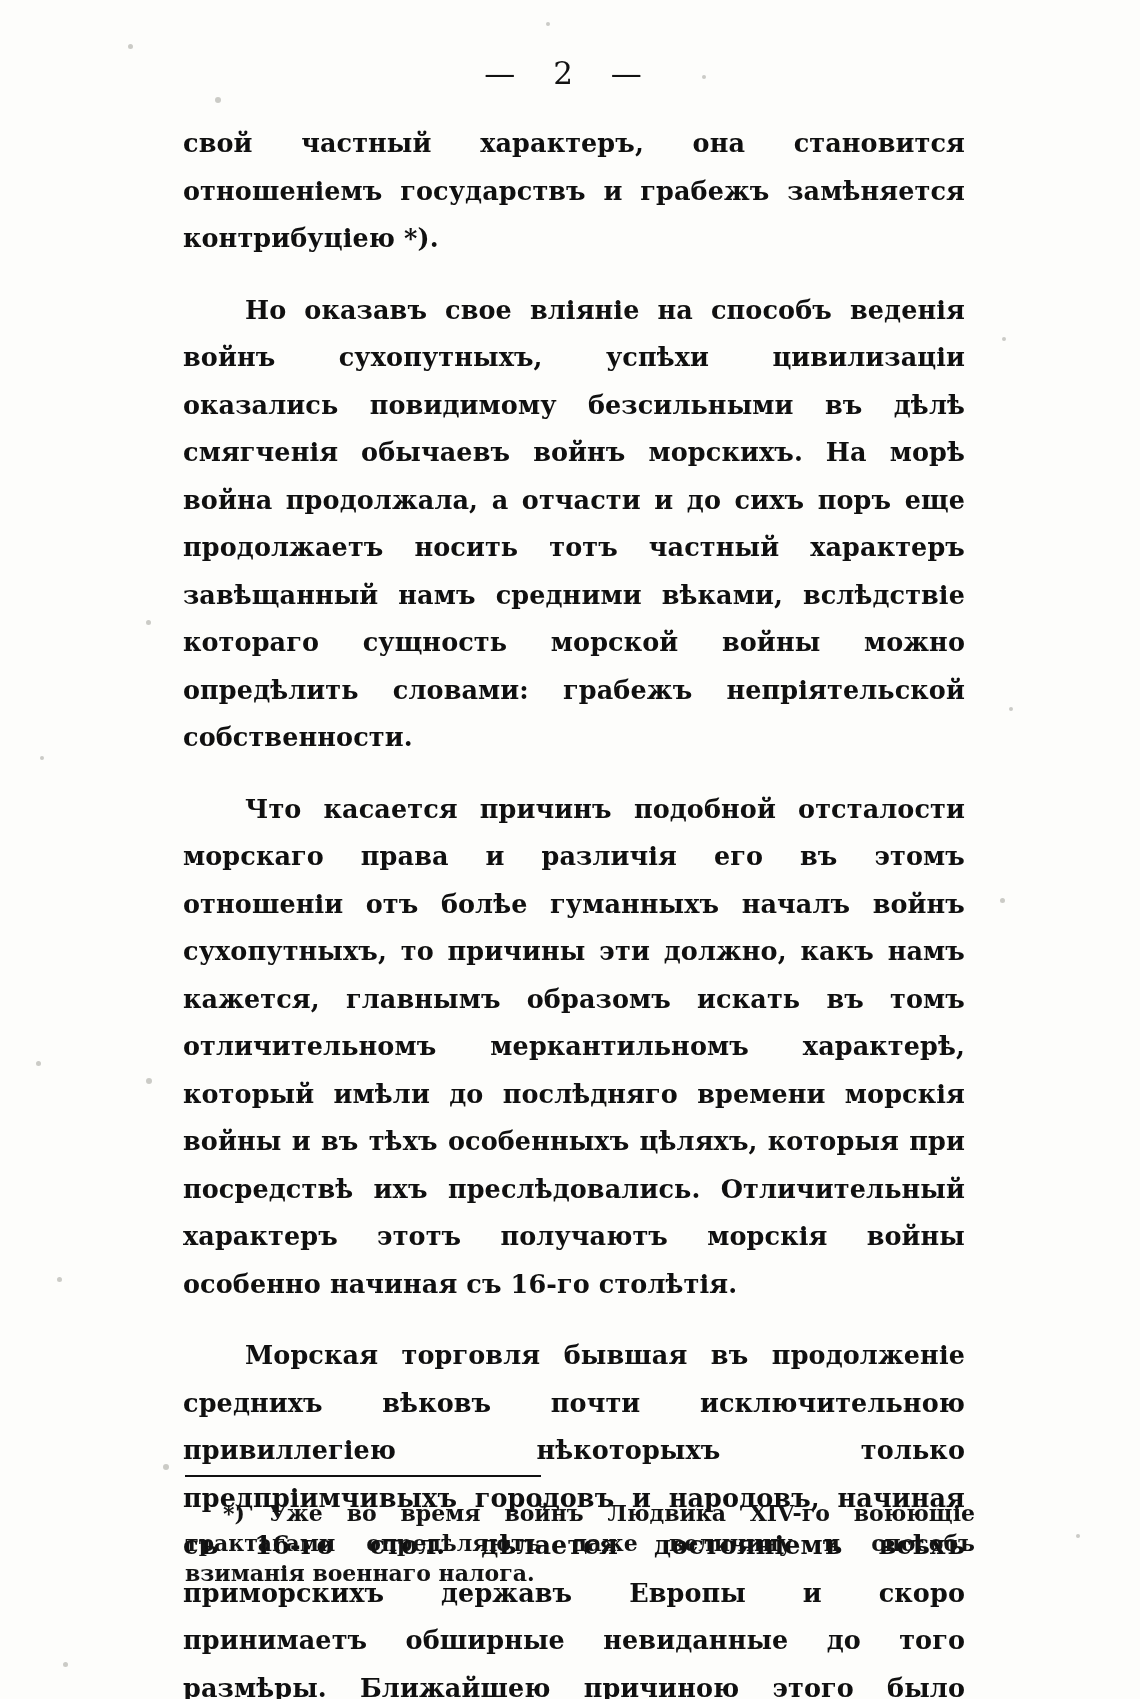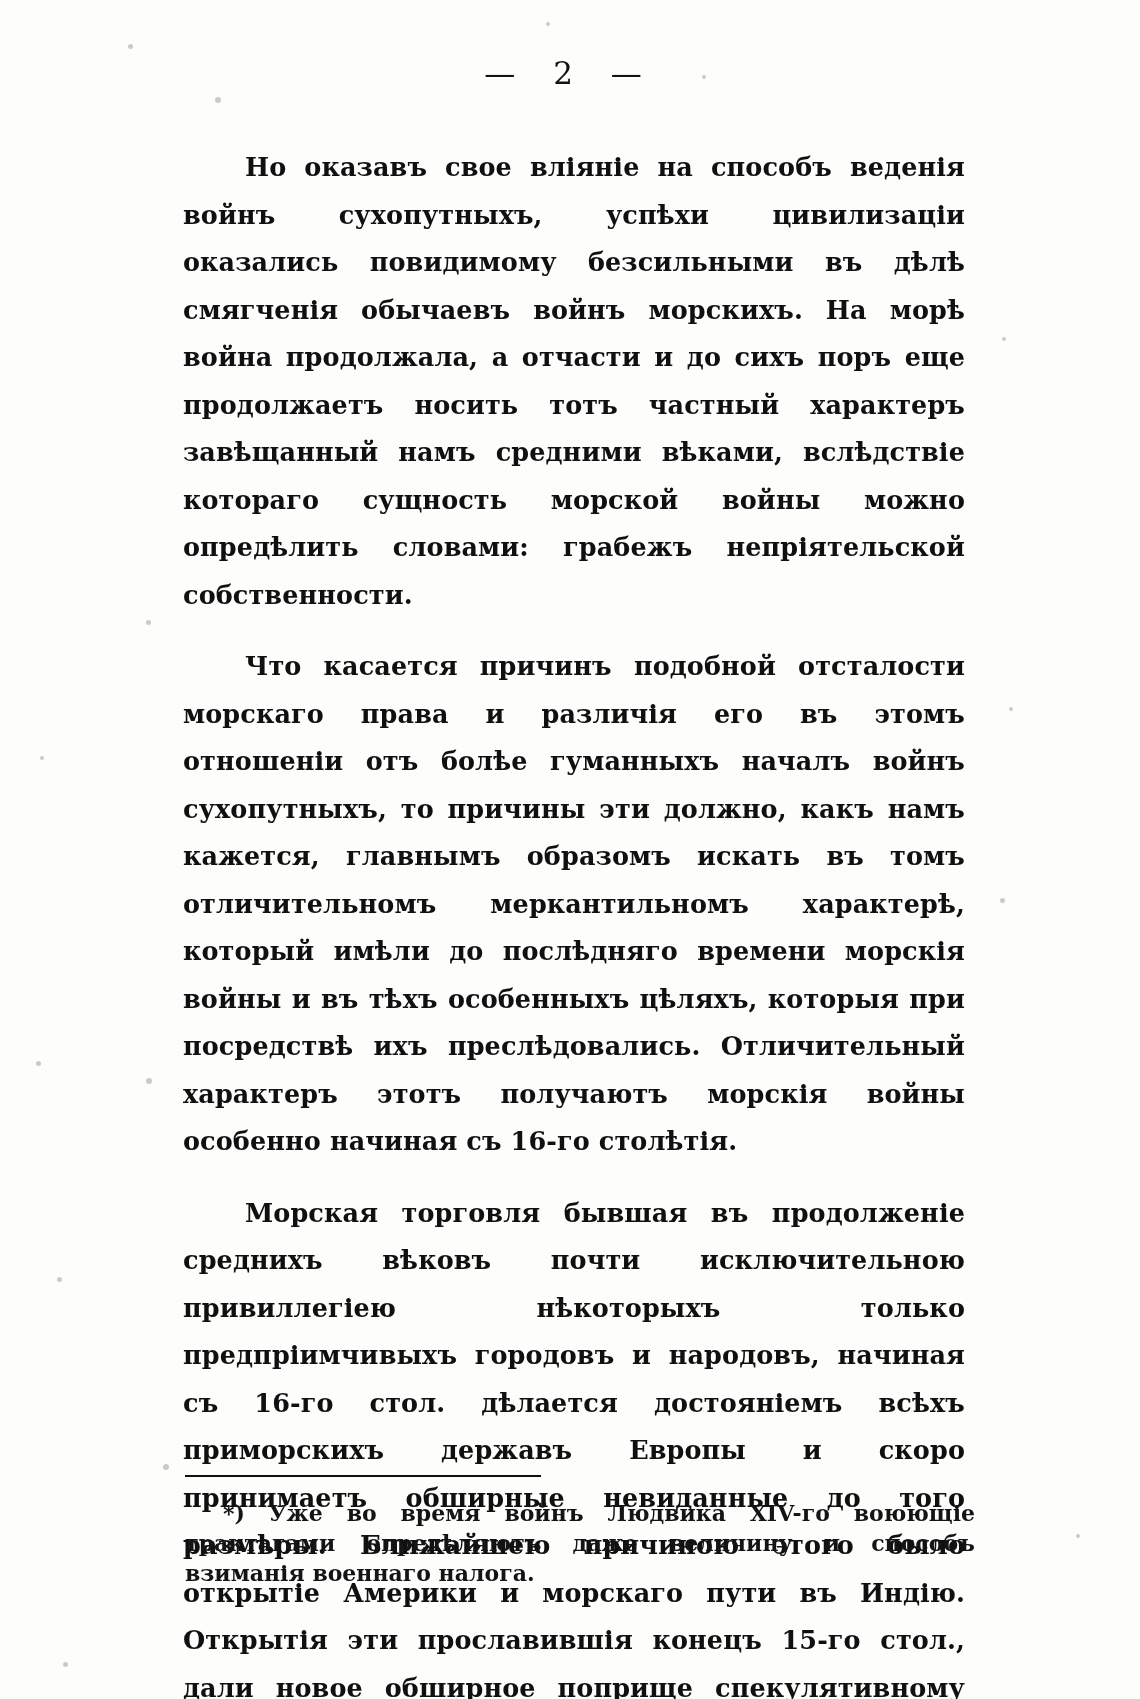--- a/index.html
+++ b/index.html
@@ -106,20 +106,21 @@
   <div class="speck" style="left:36px; top:1061px; width:5px; height:5px;"></div>
   <div class="speck" style="left:146px; top:1078px; width:6px; height:6px;"></div>
   <div class="speck" style="left:57px; top:1277px; width:5px; height:5px;"></div>
   <div class="speck" style="left:163px; top:1464px; width:6px; height:6px;"></div>
   <div class="speck" style="left:1076px; top:1534px; width:4px; height:4px;"></div>
   <div class="speck" style="left:63px; top:1662px; width:5px; height:5px;"></div>
 
   <div class="page-number">— 2 —</div>
 
   <div class="body-text">
+    <p class="para">свой частный характеръ, она становится отношеніемъ государствъ и грабежъ замѣняется контрибуціею *).</p>
     <p class="para indent">Но оказавъ свое вліяніе на способъ веденія войнъ сухопутныхъ, успѣхи цивилизаціи оказались повидимому безсильными въ дѣлѣ смягченія обычаевъ войнъ морскихъ. На морѣ война продолжала, а отчасти и до сихъ поръ еще продолжаетъ носить тотъ частный характеръ завѣщанный намъ средними вѣками, вслѣдствіе котораго сущность морской войны можно опредѣлить словами: грабежъ непріятельской собственности.</p>
     <p class="para indent">Что касается причинъ подобной отсталости морскаго права и различія его въ этомъ отношеніи отъ болѣе гуманныхъ началъ войнъ сухопутныхъ, то причины эти должно, какъ намъ кажется, главнымъ образомъ искать въ томъ отличительномъ меркантильномъ характерѣ, который имѣли до послѣдняго времени морскія войны и въ тѣхъ особенныхъ цѣляхъ, которыя при посредствѣ ихъ преслѣдовались. Отличительный характеръ этотъ получаютъ морскія войны особенно начиная съ 16-го столѣтія.</p>
     <p class="para indent">Морская торговля бывшая въ продолженіе среднихъ вѣковъ почти исключительною привиллегіею нѣкоторыхъ только предпріимчивыхъ городовъ и народовъ, начиная съ 16-го стол. дѣлается достояніемъ всѣхъ приморскихъ державъ Европы и скоро принимаетъ обширные невиданные до того размѣры. Ближайшею причиною этого было открытіе Америки и морскаго пути въ Индію. Открытія эти прославившія конецъ 15-го стол., дали новое обширное поприще спекулятивному духу европейскихъ народовъ, которые скоро понявъ громадное значеніе морской торговли, съ жаромъ бросились на эту новую отрасль промышленности, представлявшую до того времени</p>
   </div>
 
   <div class="footnote-rule"></div>
 
   <div class="footnote"><span class="fn-indent"></span><span>*) Уже во время войнъ Людвика XIV-го воюющіе трактагами опредѣляютъ даже величину и способъ взиманія военнаго налога.</span></div>
 
 </div>

